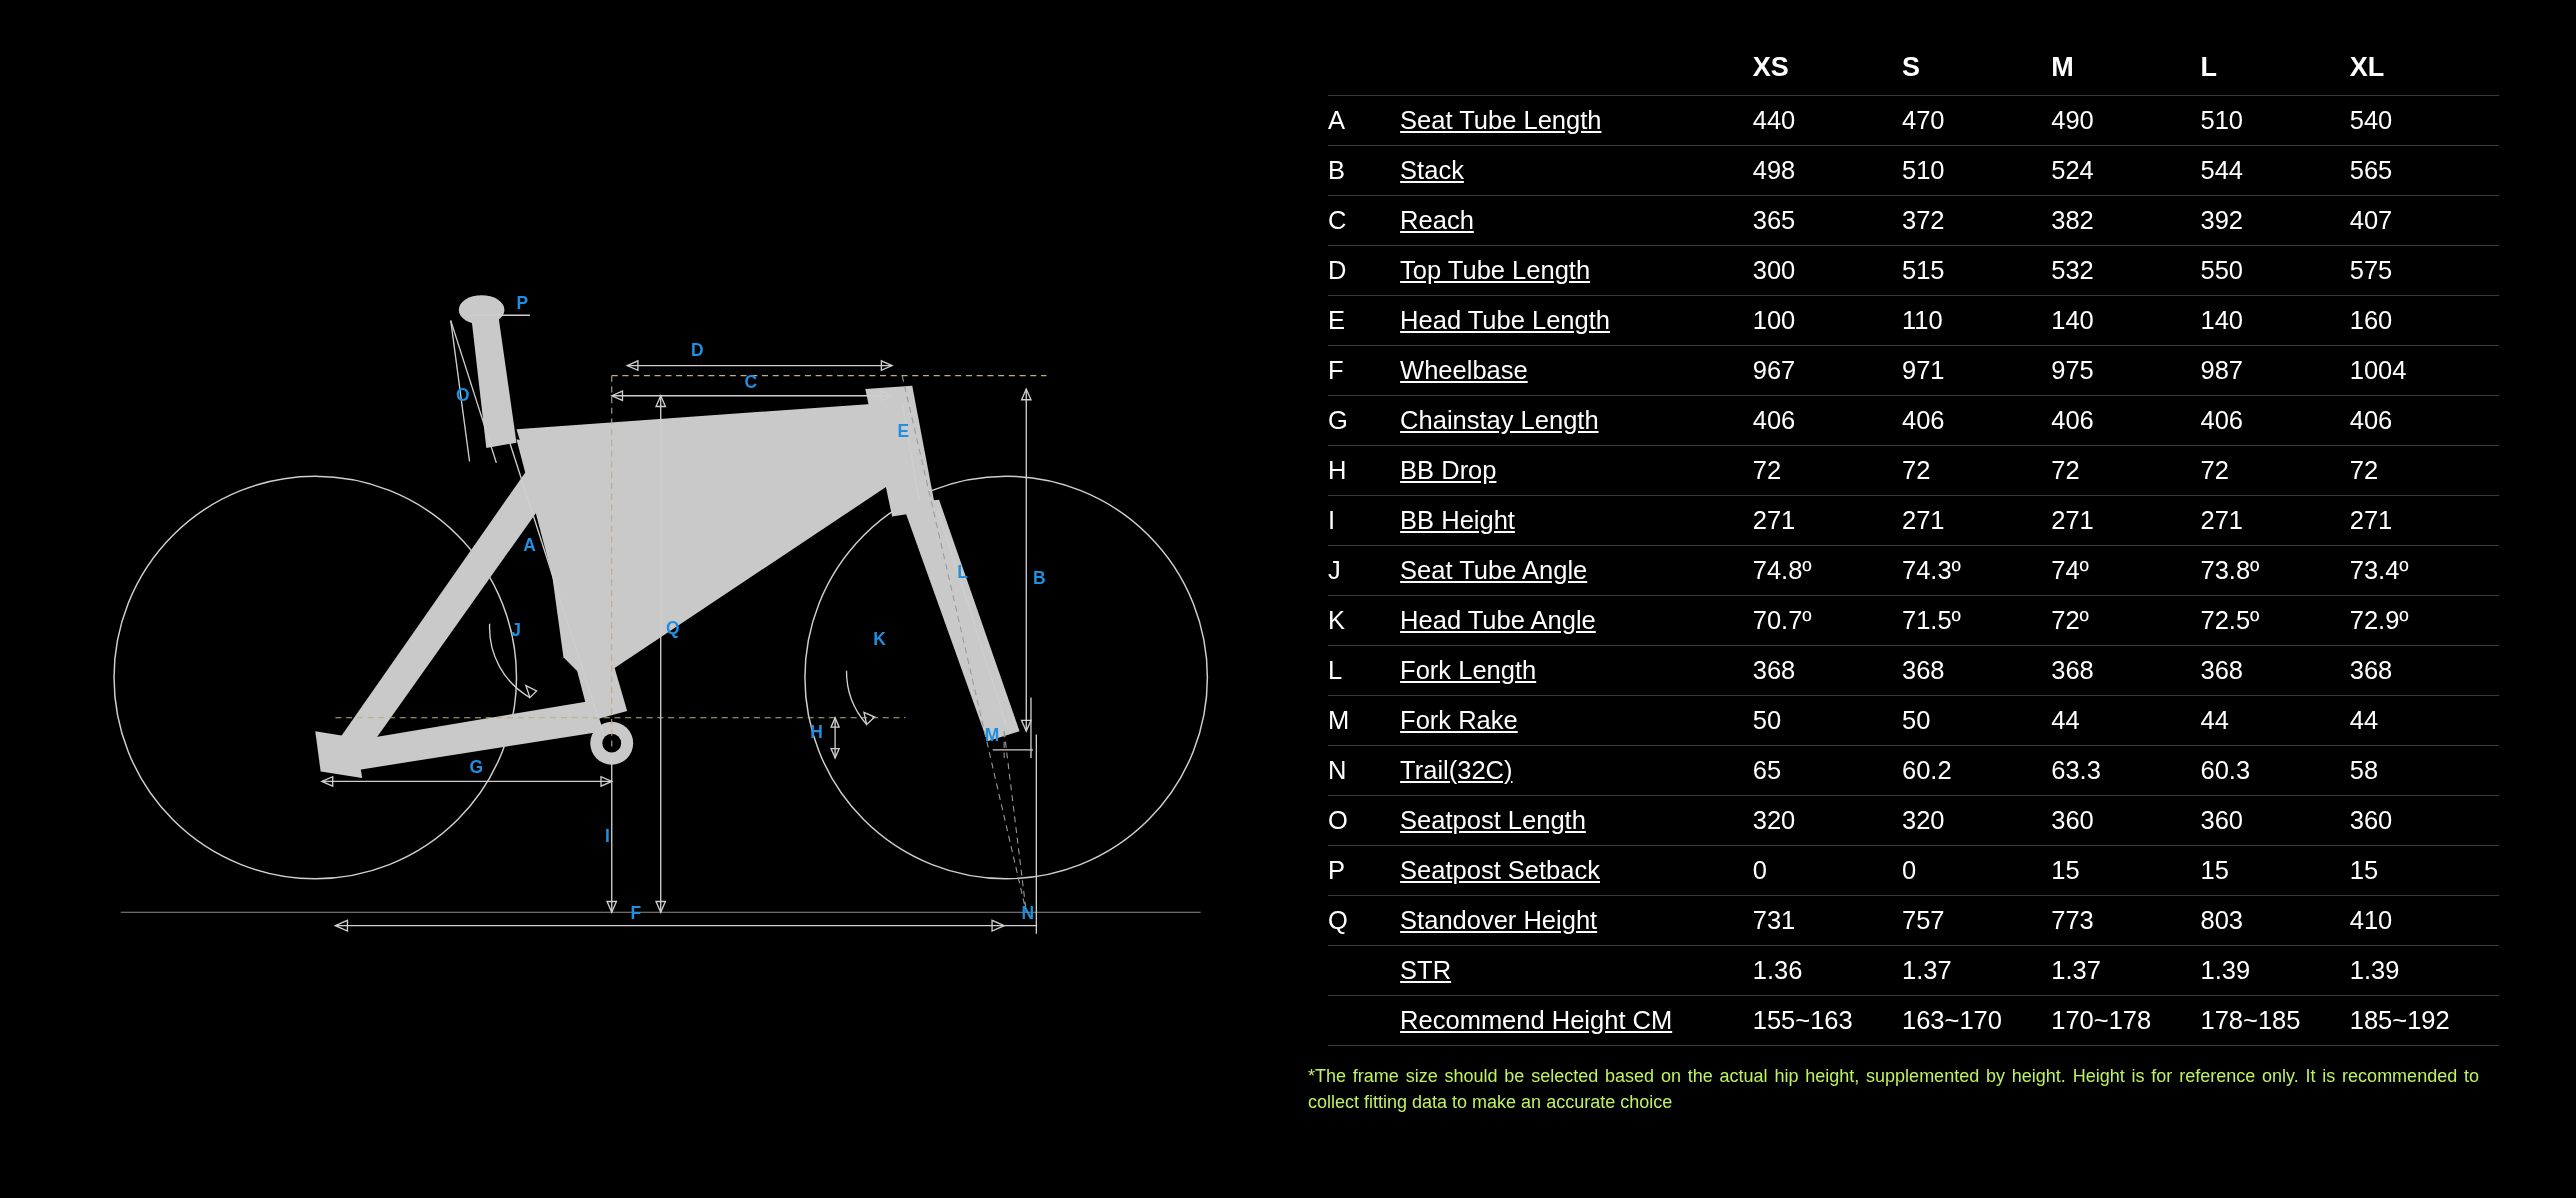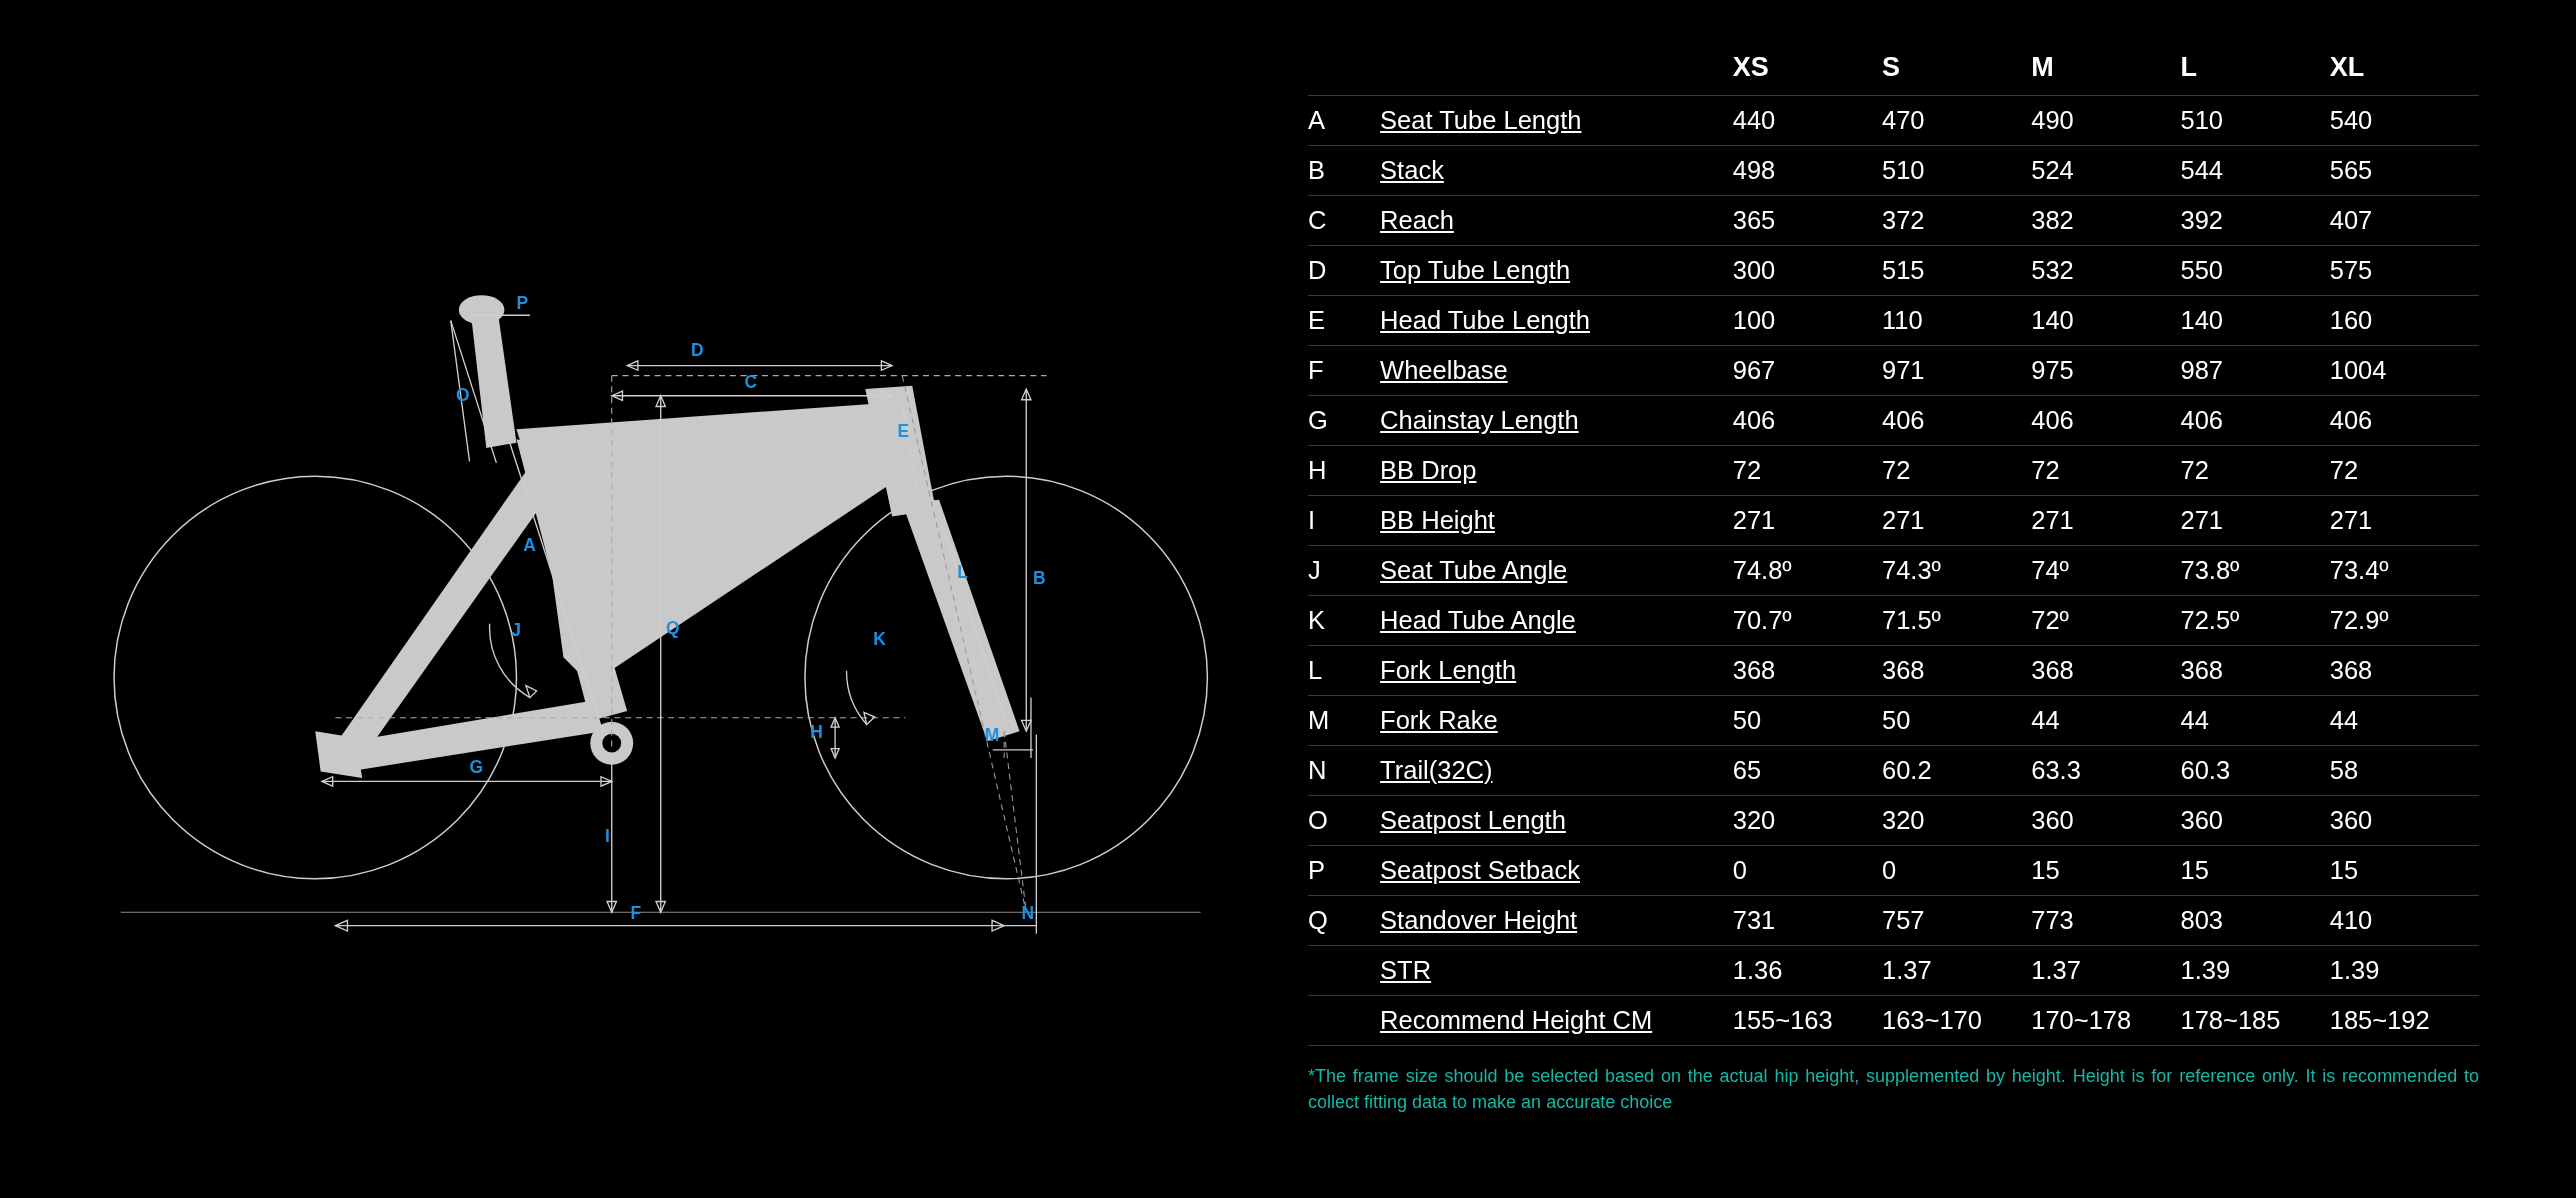--- a/index.html
+++ b/index.html
@@ -28,20 +28,21 @@
   #table-panel {
     position: absolute;
     left: 1308px;
     top: 40px;
     width: 1208px;
   }
   table.geo {
     border-collapse: collapse;
     width: 1171px;
     table-layout: fixed;
+    margin-left: 20px;
   }
   table.geo col.c-letter { width: 72px; }
   table.geo col.c-name   { width: 352px; }
   table.geo col.c-val    { width: 149px; }
 
   table.geo th, table.geo td {
     border: 0;
     border-bottom: 0.7px solid #3a3a3a;
     padding: 0;
     height: 50px;
@@ -67,21 +68,21 @@
     font-size: 27px;
     text-align: center;
     padding-right: 5.4px;
   }
   td.rowname { padding-left: 10.7px; text-decoration: underline; }
   td.val { padding-left: 2.7px; }
 
   .footnote {
     margin-top: 17.4px;
     width: 1171px;
-    color: #14b8a6;
+    color: #bef264;
     font-size: 18px;
     line-height: 1.45;
     text-align: justify;
   }
 
   
   .lbl {
     fill: #1f8fe0;
     font-family: "Liberation Sans", sans-serif;
     font-size: 26px;

